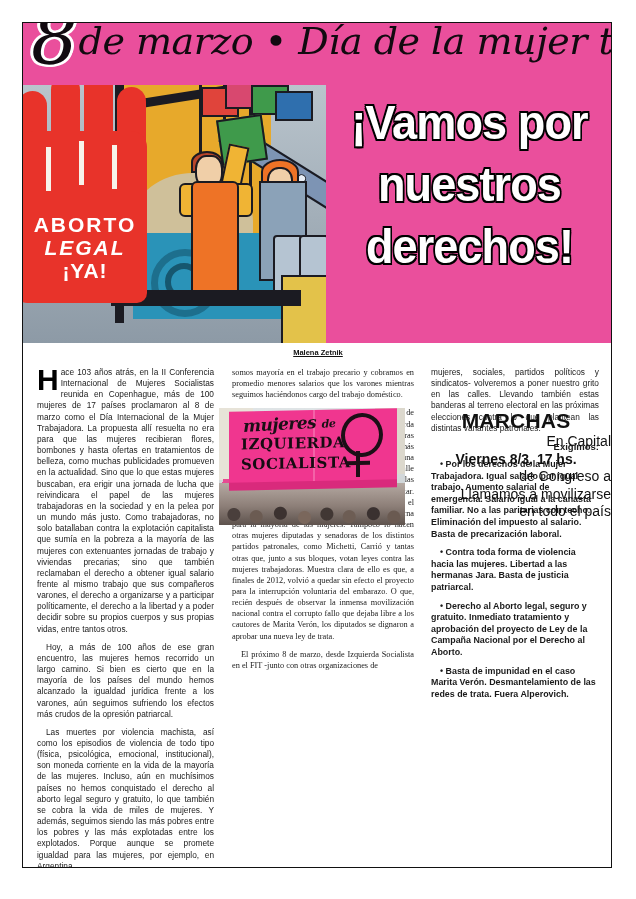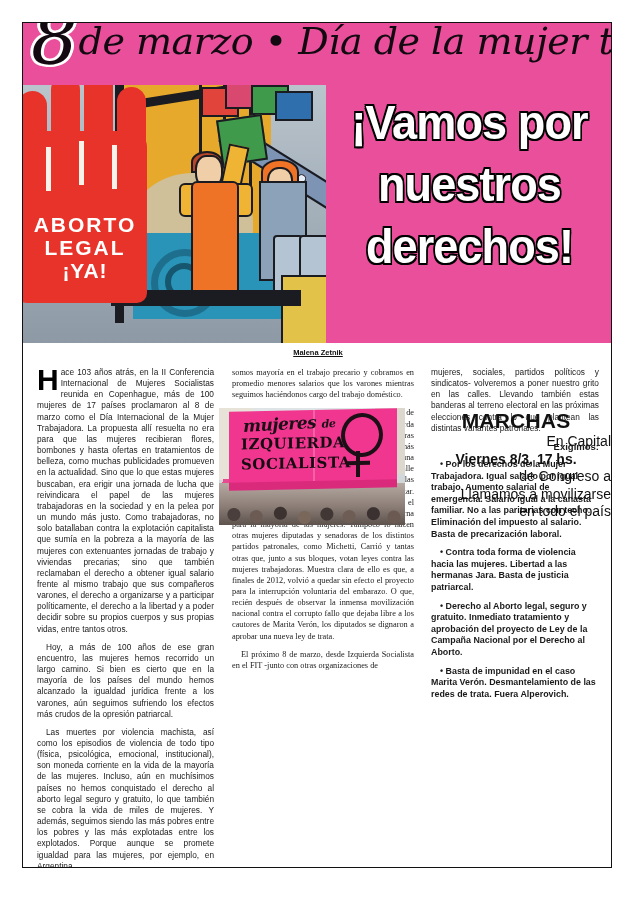--- a/index.html
+++ b/index.html
@@ -178,21 +178,21 @@
     position:absolute;left:2px;top:152px;width:132px;
     color:#fff;
     font-family:"Liberation Sans", sans-serif;
     font-weight:bold;
     font-size:21px;
     line-height:23px;
     letter-spacing:2px;
     text-align:center;
   }
   .hand-text .l1{display:block;}
-  .hand-text .l2{display:block;}
+  .hand-text .l2{display:block;font-style:italic;}
   .hand-text .l3{display:block;letter-spacing:1px;}
 
   
   .headline{
     position:absolute;left:305px;top:6px;width:283px;
     text-align:center;
     font-family:"Liberation Sans", sans-serif;
     font-weight:bold;
     font-size:49px;
     line-height:62px;

